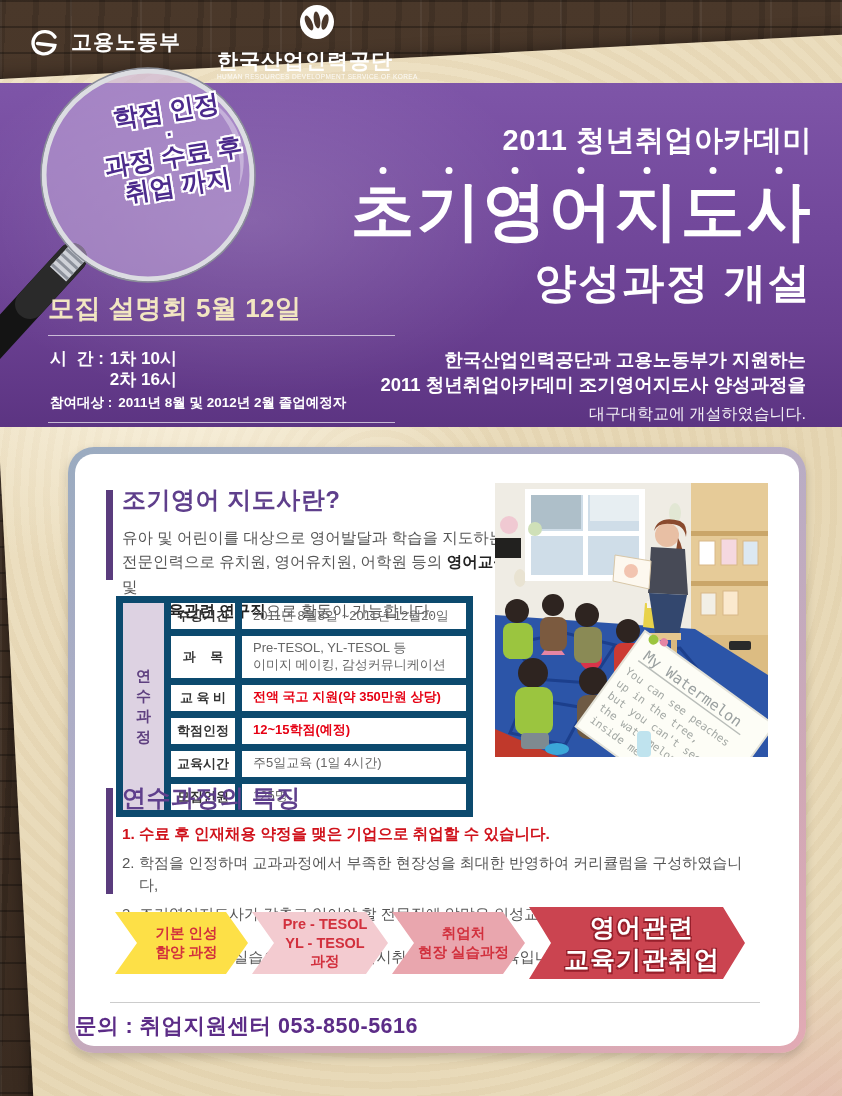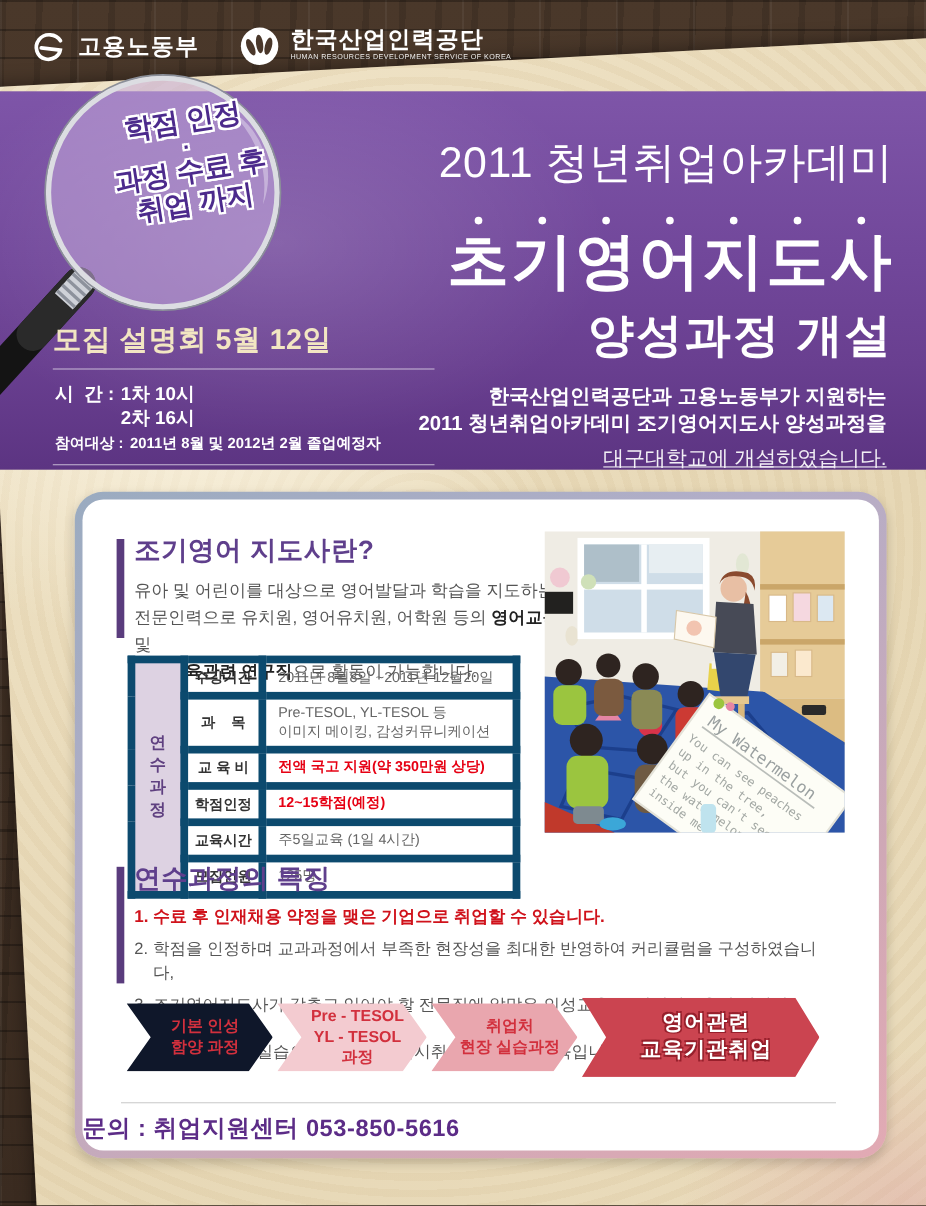--- a/index.html
+++ b/index.html
@@ -22,58 +22,58 @@
       radial-gradient(ellipse 500px 360px at 22% 25%, rgba(255,250,236,.75), transparent 65%),
       repeating-radial-gradient(circle at 42% 38%, rgba(205,180,135,.14) 0 7px, transparent 7px 15px),
       linear-gradient(145deg,#f0e4c8,#e7d8b6 55%,#eadcbd);
     box-shadow:0 0 18px rgba(0,0,0,.45);
   }
 
   
   .topbar { position:absolute; left:0; top:0; width:842px; height:83px; z-index:3; display:flex; align-items:center; }
   .logo { display:flex; align-items:center; gap:9px; color:#fff; }
   .logo.moel { margin-left:26px; }
-  .logo.hrd { margin-left:36px; }
+  .logo.hrd { margin-left:36px;flex-direction:column; }
   .logo-label { font-size:21px; font-weight:bold; letter-spacing:1px; }
   .hrd-text { display:flex; flex-direction:column; line-height:1; }
   .hrd-sub { font-size:6.5px; letter-spacing:.4px; margin-top:3px; opacity:.9; }
 
   
   .banner { position:absolute; left:0; top:83px; width:842px; height:344px; z-index:2;
     background:
       radial-gradient(ellipse 430px 260px at 30% 40%, rgba(255,255,255,.15), transparent 70%),
       linear-gradient(180deg,#7e55a8 0%,#71479a 45%,#693f90 72%,#5c3482 100%);
   }
   .lens { position:absolute; left:0; top:-25px; width:320px; height:330px; }
   .lens-text { position:absolute; left:72px; top:38px; width:200px; transform:rotate(-9deg);
     text-align:center; font-weight:bold; color:#4c2a8c; font-size:25px; line-height:1.18;
     text-shadow:-2px -2px 0 #fff,2px -2px 0 #fff,-2px 2px 0 #fff,2px 2px 0 #fff,-2px 0 0 #fff,2px 0 0 #fff,0 -2px 0 #fff,0 2px 0 #fff; }
   .lens-dot { font-size:20px; line-height:.8; }
 
   .hero { position:absolute; right:30px; top:38px; text-align:right; color:#fff; }
-  .hero-kicker { font-size:39px; font-weight:normal; letter-spacing:.5px; }
-  .hero-title { margin-top:34px; font-size:56px; font-weight:bold; letter-spacing:1px; line-height:1; }
+  .hero-kicker { font-size:29px; font-weight:bold; letter-spacing:.5px; }
+  .hero-title { margin-top:18px; font-size:64px; font-weight:bold; letter-spacing:1px; line-height:1; }
   .hero-title span { position:relative; display:inline-block; margin:0 .5px; }
   .hero-title span::before { content:""; position:absolute; top:-12px; left:50%; transform:translateX(-50%);
     width:7px; height:7px; border-radius:50%; background:#fff; }
   .hero-subtitle { margin-top:12px; font-size:42px; font-weight:bold; letter-spacing:2px; }
 
   .recruit { position:absolute; left:48px; top:208px; width:347px; color:#fff; }
   .recruit-title { font-size:26px; font-weight:bold; color:#f2e6c2; letter-spacing:.5px;
     padding-bottom:9px; border-bottom:1px solid rgba(255,255,255,.65); }
   .recruit-rows { padding:9px 0 10px 2px; border-bottom:1px solid rgba(255,255,255,.65);text-align:right; }
   .recruit-row { display:flex; margin-top:3px; }
   .recruit-row .rl { white-space:pre; font-weight:bold; }
   .recruit-row .rv { white-space:pre-line; font-weight:bold; margin-left:6px; }
   .recruit-row.big { font-size:17px; line-height:1.25; }
   .recruit-row.small { font-size:13.5px; line-height:1.4; }
 
   .support { position:absolute; right:36px; top:265px; text-align:right; color:#fff; }
   .support-line { font-size:18.5px; font-weight:bold; line-height:1.35; }
-  .support-note { font-size:19px; margin-top:6px; opacity:.92;text-decoration:underline; }
+  .support-note { font-size:16px; margin-top:6px; opacity:.92; }
 
   
   .card { position:absolute; left:68px; top:447px; width:738px; height:606px; z-index:3;
     border-radius:26px; padding:7px;
     background:linear-gradient(150deg,#9aabc0 0%,#b3aec8 35%,#cfa8b6 72%,#e2aab4 100%);
     box-shadow:0 4px 10px rgba(0,0,0,.18); }
   .card-inner { position:relative; width:100%; height:100%; background:#fff; border-radius:19px; overflow:hidden; }
 
   .vbar { position:absolute; width:7px; background:#5a3c7d; }
   .bar-about { left:31px; top:36px; height:90px; }
@@ -105,24 +105,24 @@
   .feat-item .num { width:17px; flex:none; }
   .feat-item .txt { white-space:pre-line; }
   .feat-item.hl { color:#d0121b; font-weight:bold; font-size:15.5px; }
 
   
   .steps { position:absolute; left:40px; top:452px; width:640px; height:74px; display:flex; align-items:center; }
   .step { flex:none; display:flex; align-items:center; justify-content:center; text-align:center;
     white-space:pre-line; font-weight:bold; font-size:14.5px; color:#d2303d; line-height:1.3;
     clip-path:polygon(0 0, calc(100% - 22px) 0, 100% 50%, calc(100% - 22px) 100%, 0 100%, 22px 50%);
     height:62px; margin-right:4px; padding-left:10px; }
-  .step1 { width:133px; background:#0f172a; }
+  .step1 { width:133px; background:#fde047; }
   .step2 { width:136px; background:#f3cbd0; }
   .step3 { width:133px; background:#e9a6ae; }
-  .step4 { width:216px; height:72px; background:#cb4450; color:#fff; font-size:19px; letter-spacing:1px; margin-right:0;
+  .step4 { width:216px; height:72px; background:#cb4450; color:#fff; font-size:25px; letter-spacing:1px; margin-right:0;
     text-shadow:-1.5px -1.5px 0 #97202c,1.5px -1.5px 0 #97202c,-1.5px 1.5px 0 #97202c,1.5px 1.5px 0 #97202c; }
 
   .divider { position:absolute; left:35px; top:548px; width:650px; height:1px; background:#ccc; }
   .contact { position:absolute; left:0; top:557px; width:100%; text-align:left;
     font-size:21.5px; font-weight:bold; color:#5c2c87; letter-spacing:.5px; }
 </style>
 </head>
 <body>
 
 <div class="poster">

